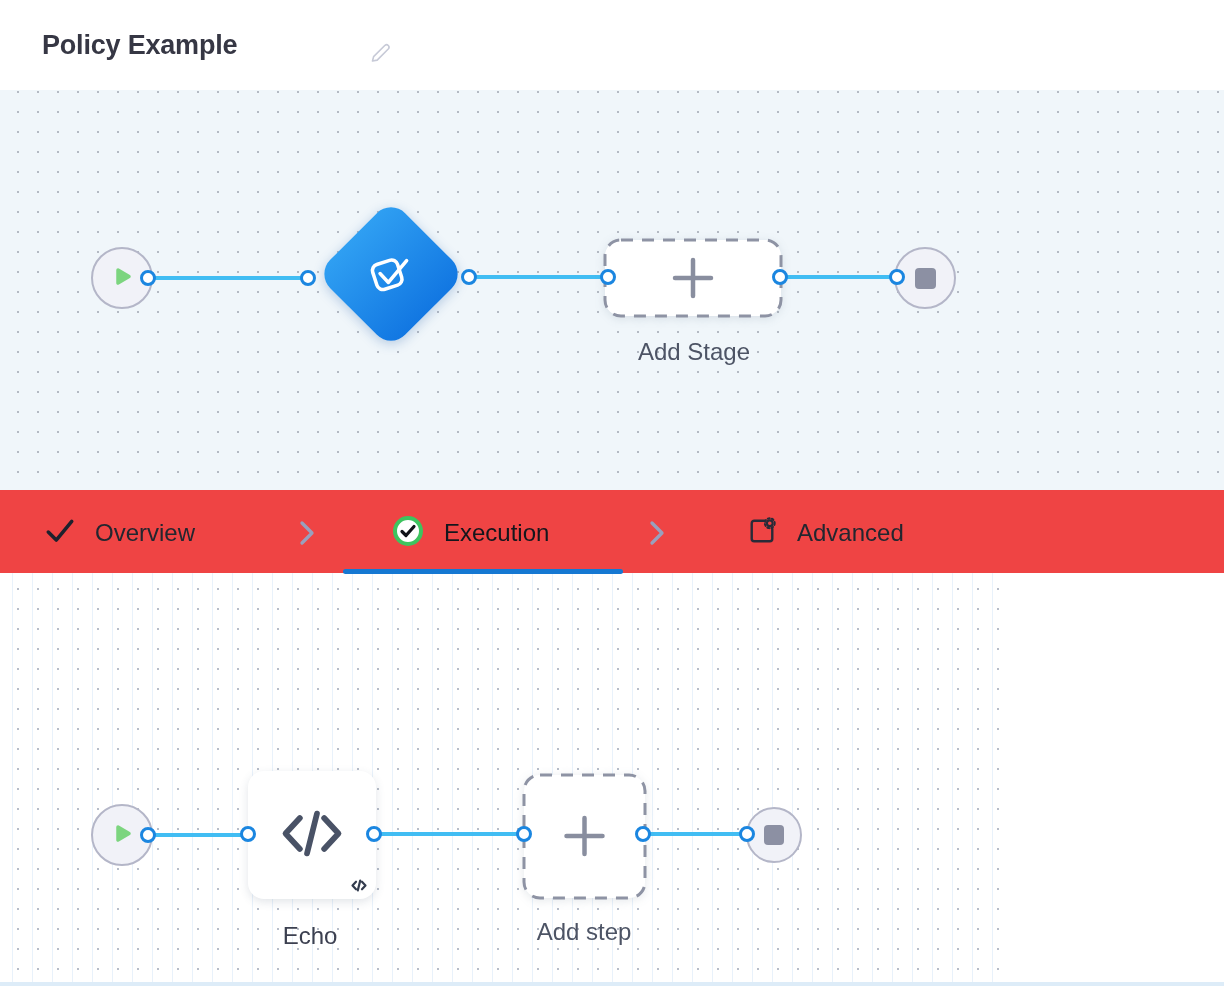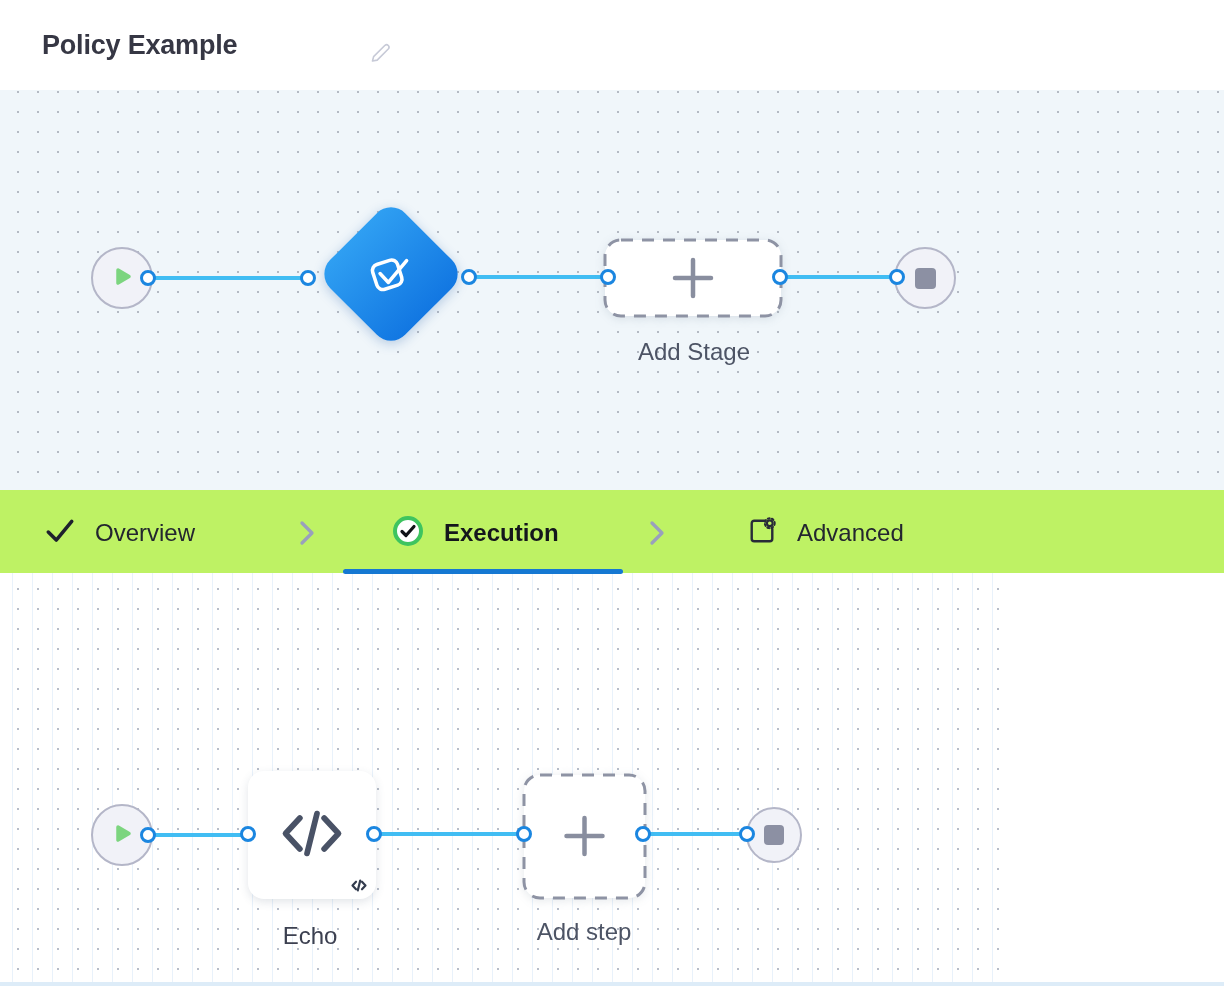--- a/index.html
+++ b/index.html
@@ -46,24 +46,24 @@
   .add-box svg { display:block; filter:drop-shadow(0 2px 5px rgba(50,70,100,0.12)); }
 
   .step-card { position:absolute; left:248px; top:198px; width:128px; height:128px; background:#ffffff; border-radius:16px;
     box-shadow:0 3px 10px rgba(50,70,100,0.14); z-index:2; display:flex; align-items:center; justify-content:center; cursor:pointer; }
   .mini-code { position:absolute; right:9px; bottom:7px; display:flex; }
 
   .node-label { position:absolute; text-align:center; font-size:24px; color:#3c4050; z-index:2; }
   .node-label.gray { color:#4d5465; }
 
   
-  .tab-bar { position:absolute; left:0; top:490px; width:1224px; height:83px; background:#bef264; }
+  .tab-bar { position:absolute; left:0; top:490px; width:1224px; height:83px; background:#ef4444; }
   .tab-item { position:absolute; top:21px; height:44px; display:flex; align-items:center; cursor:pointer; }
   .tab-item .tab-text { font-size:24px; color:#23262f; margin-left:19px; }
-  .tab-item.active .tab-text { font-weight:700; color:#14161c; }
+  .tab-item.active .tab-text { font-weight:400; color:#14161c; }
   .tab-sep { position:absolute; top:29px; display:flex; }
   .tab-underline { position:absolute; left:343px; top:79px; width:280px; height:5px; border-radius:3px; background:#1578d2; z-index:4; }
 </style>
 </head>
 <body>
 
 <div class="header">
   <div class="page-title">Policy Example</div>
   <div class="pencil-btn">
     <span>

